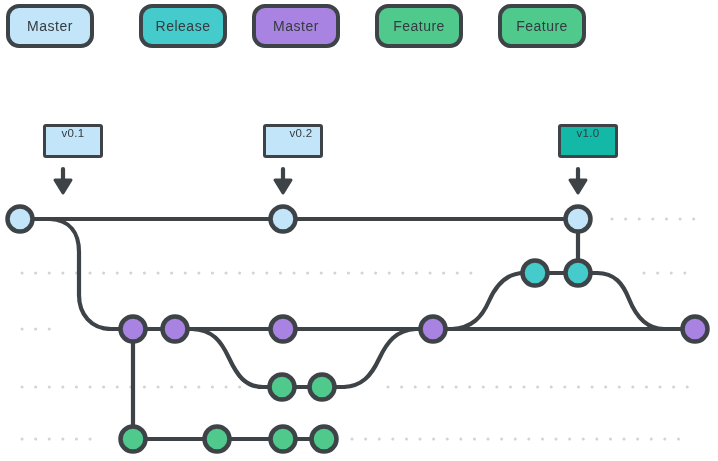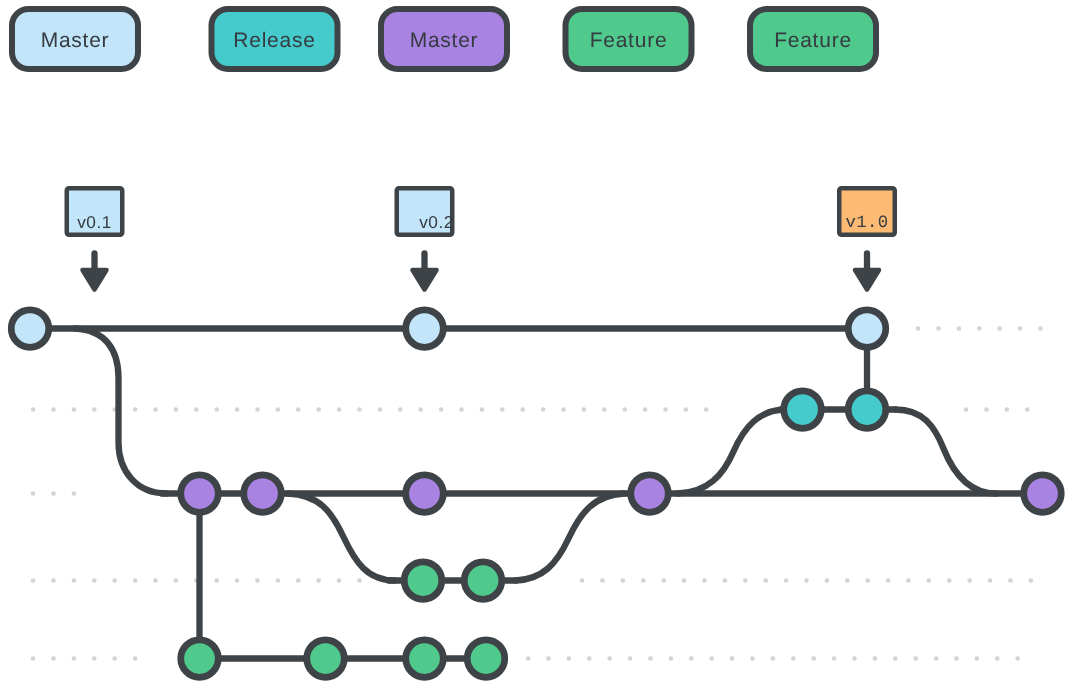--- a/index.html
+++ b/index.html
@@ -31,27 +31,27 @@
     color: #353B40;
   }
   .legend-box.pos-0 { left: 6px; }
   .legend-box.pos-1 { left: 139px; }
   .legend-box.pos-2 { left: 252px; }
   .legend-box.pos-3 { left: 375px; }
   .legend-box.pos-4 { left: 498px; }
   .tag-box {
     position: absolute;
     top: 124px;
-    width: 40px;
+    width: 60px;
     height: 34px;
     box-sizing: border-box;
     border: 3.5px solid #3E4347;
     border-radius: 3px;
     display: flex;
-    align-items: flex-end;
+    align-items: flex-start;
     justify-content: center;
     font-size: 11.5px;
     letter-spacing: 0.3px;
     color: #353B40;
   }
   .tag-box.pos-0 { left: 43px; }
   .tag-box.pos-1 { left: 263px; padding-left: 16px; }
   .tag-box.pos-2 { left: 558px; }
   #graph-svg {
     position: absolute;
@@ -81,21 +81,21 @@
       <span>Feature</span>
     </div>
   </div>
 
   <div class="tag-box pos-0" style="background-color: rgb(194, 229, 249);">
     <span>v0.1</span>
   </div>
   <div class="tag-box pos-1" style="background-color: rgb(194, 229, 249);">
     <span>v0.2</span>
   </div>
-  <div class="tag-box pos-2" style="background-color: #fdba74; font-family: Liberation Mono, monospace;">
+  <div class="tag-box pos-2" style="background-color: #14b8a6;">
     <span>v1.0</span>
   </div>
 
   <svg id="graph-svg" width="718" height="461" viewBox="0 0 718 461">
 
     <g id="dots-layer" fill="none" stroke-width="3" stroke-linecap="round" stroke-dasharray="0.1 13.5" stroke="#D4D4D4">
       <path d="M612 219 H706"></path>
       <path d="M22 273 H478"></path>
       <path d="M644 273 H692"></path>
       <path d="M22 329 H62"></path>

